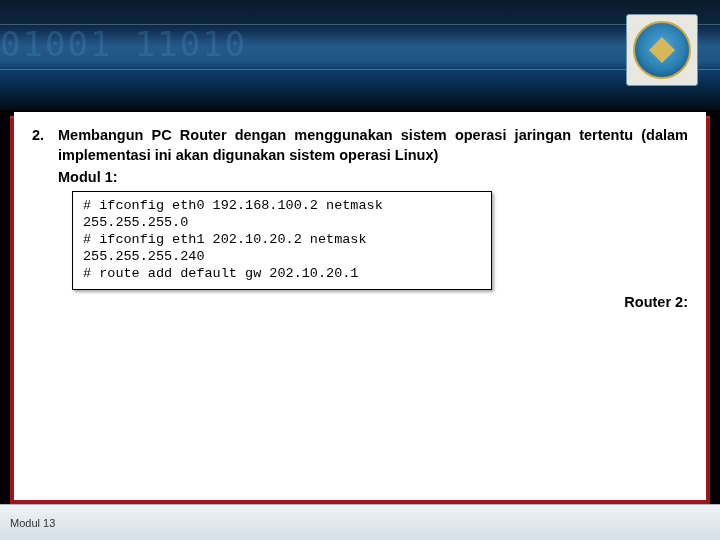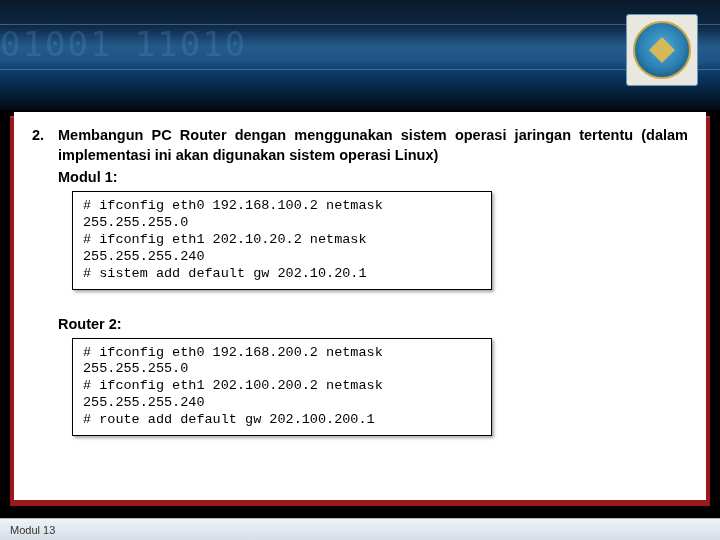--- a/index.html
+++ b/index.html
@@ -95,39 +95,39 @@
     width: 26px;
     flex-shrink: 0;
   }
   .item-body { flex: 1; }
   .router-label {
     font-size: 14.5px;
     font-weight: bold;
     margin-left: 26px;
     margin-top: 4px;
   }
-  .router-label.second { margin-top: 26px; }
+  .router-label.second { margin-top: 4px; text-align: right; }
   .code-box {
     margin-left: 40px;
     margin-top: 6px;
     width: 420px;
     border: 1px solid #000;
     box-shadow: 2px 2px 3px rgba(0,0,0,0.35);
     padding: 6px 10px;
     font-family: "Courier New", monospace;
     font-size: 13.5px;
     line-height: 1.25;
     white-space: pre-wrap;
     background: #fff;
   }
   .footer {
     position: absolute;
     bottom: 0;
     left: 0; right: 0;
-    height: 22px;
+    height: 36px;
     background: linear-gradient(to bottom, #eef3f7, #d5dee6);
     border-top: 1px solid #a9b7c4;
     font-size: 11px;
     color: #333;
     padding-left: 10px;
     display: flex;
     align-items: center;
     font-style: italic;
   }
   .footer .mod { font-style: normal; margin-right: 8px; }
@@ -150,25 +150,22 @@
   <div class="content-card">
 
     <div class="item-row">
       <div class="item-num">2.</div>
       <div class="item-body">Membangun PC Router dengan menggunakan sistem operasi jaringan tertentu (dalam implementasi ini akan digunakan sistem operasi Linux)</div>
     </div>
 
     <div class="router-label">Modul 1:</div>
     <div class="code-box"># ifconfig eth0 192.168.100.2 netmask 255.255.255.0
 # ifconfig eth1 202.10.20.2 netmask 255.255.255.240
-# sistem add default gw 202.10.20.1</div>
+# route add default gw 202.10.20.1</div>
 
     <div class="router-label second">Router 2:</div>
-    <div class="code-box"># ifconfig eth0 192.168.200.2 netmask 255.255.255.0
-# ifconfig eth1 202.100.200.2 netmask 255.255.255.240
-# route add default gw 202.100.200.1</div>
 
   </div>
 </div>
 
 <div class="footer">
   <span class="mod">Modul 13</span>
 </div>
 
 </body></html>

